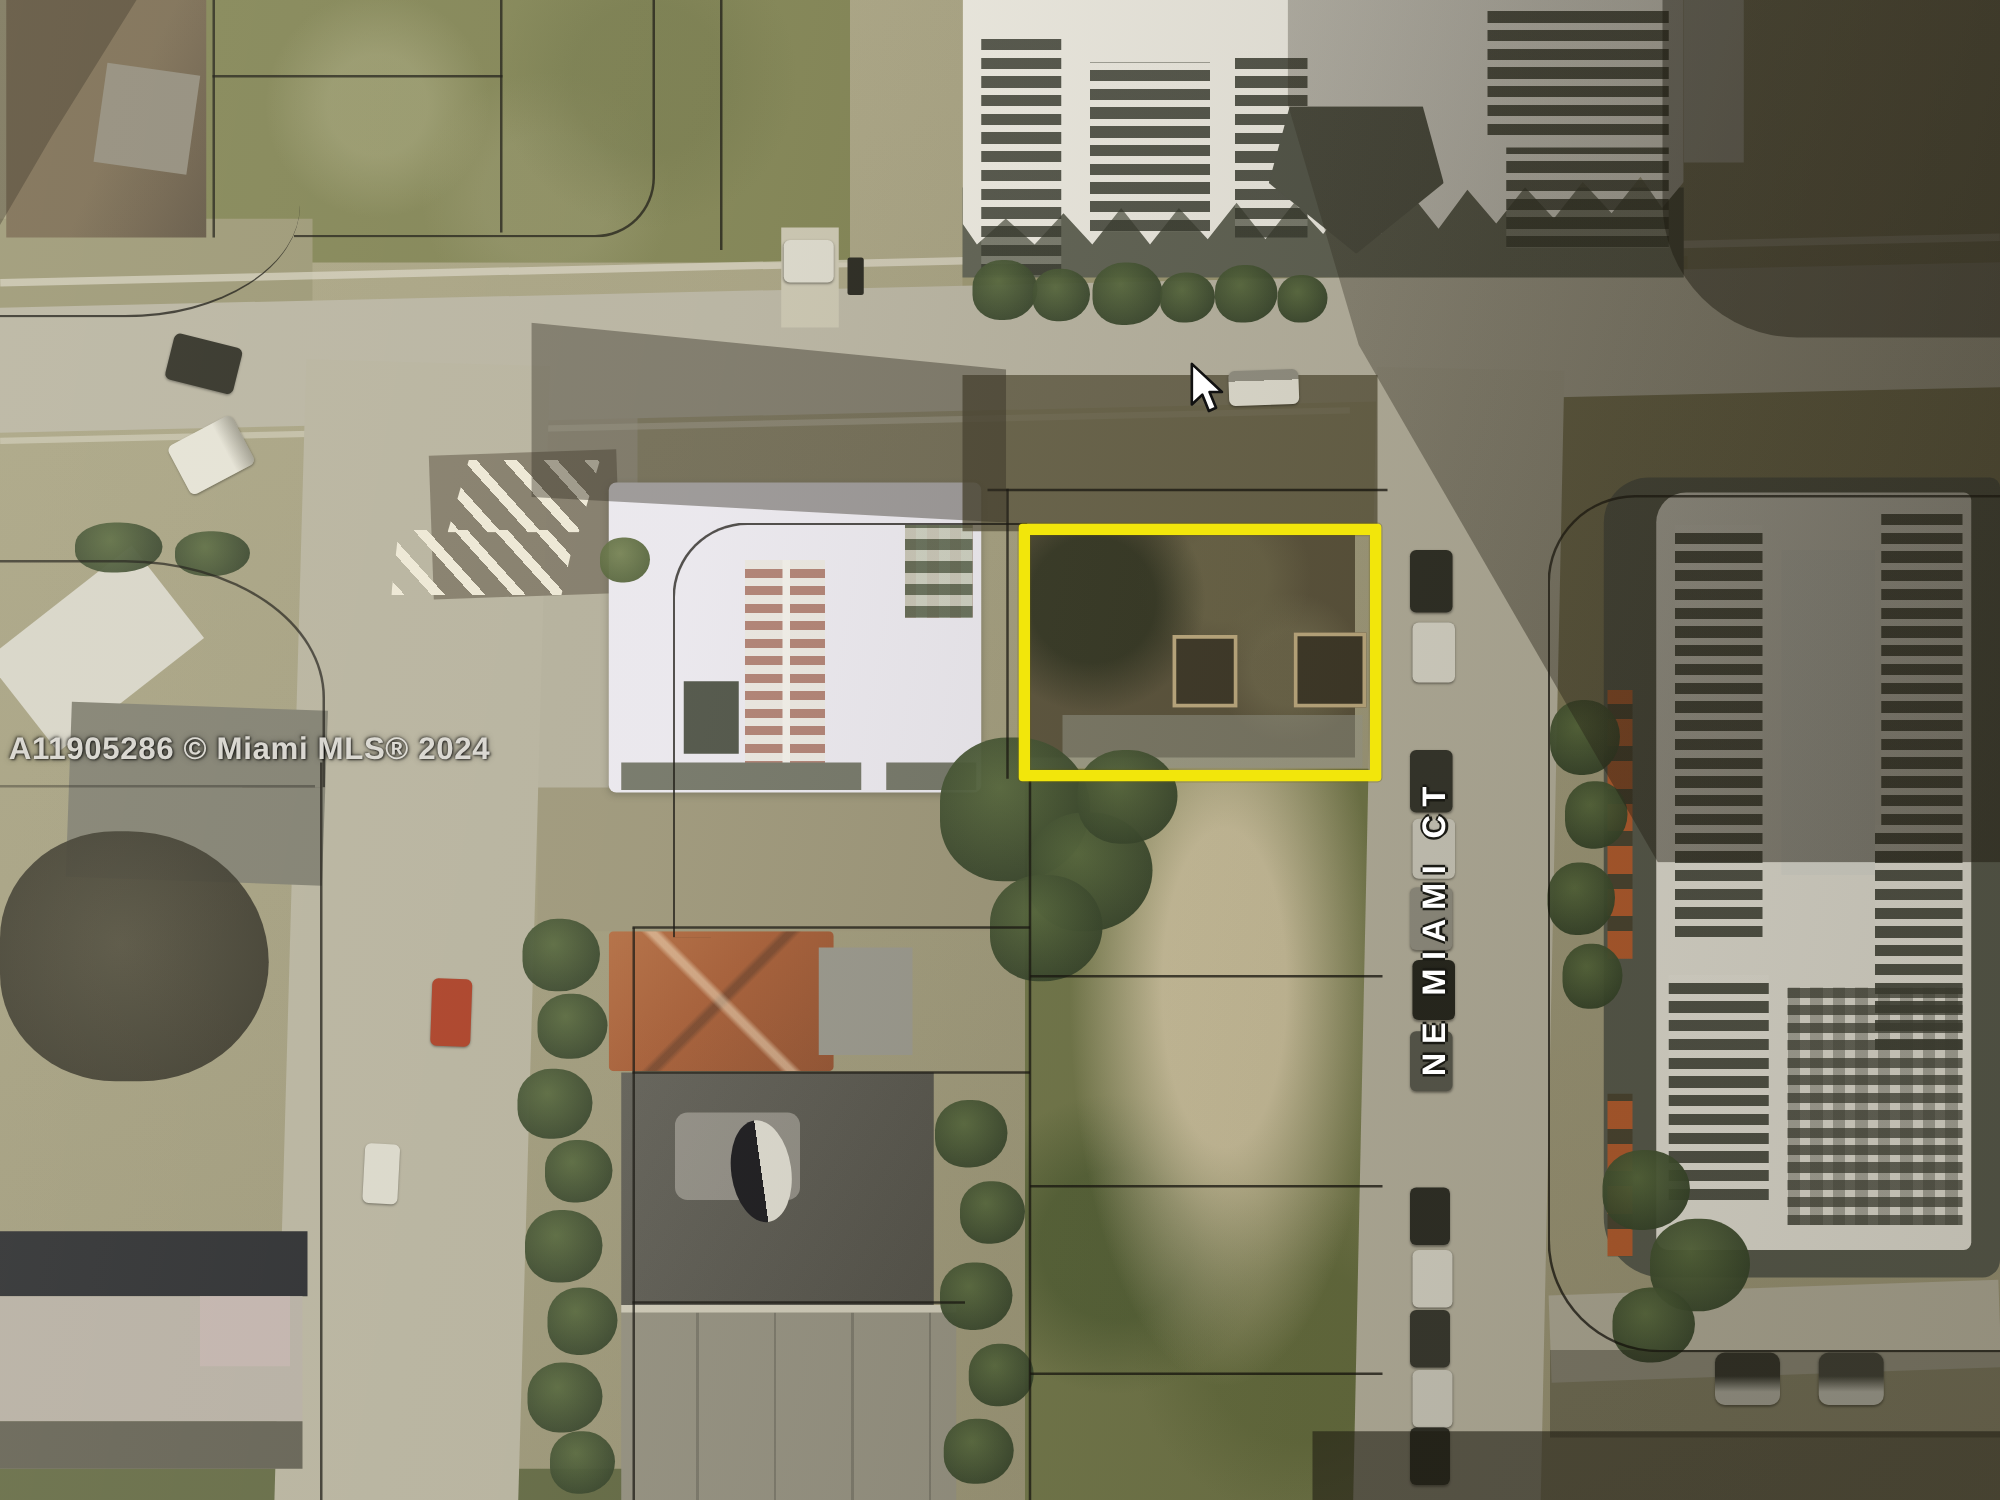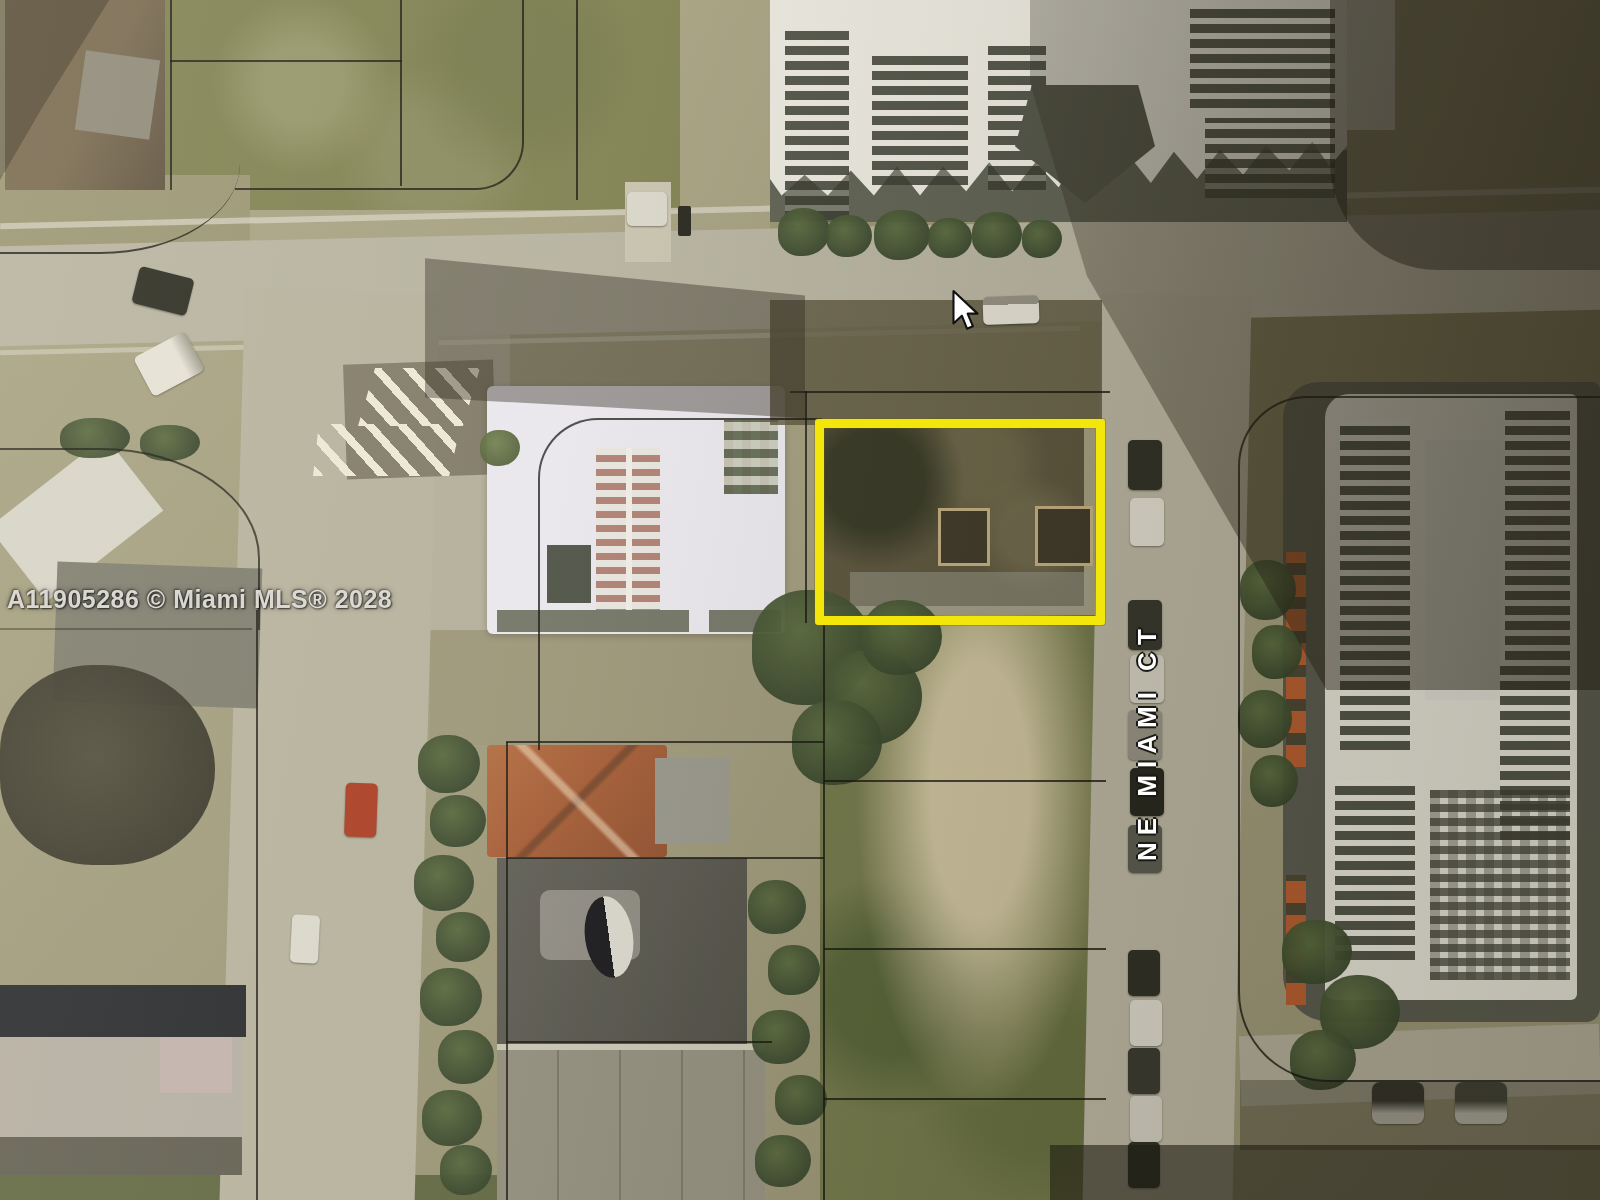--- a/index.html
+++ b/index.html
@@ -188,20 +188,20 @@
 
   <div class="abs" style="left:425px;top:248px;width:380px;height:170px;background:rgba(38,34,25,.42);clip-path:polygon(0 6%,100% 28%,100% 100%,0 88%);z-index:40;"></div>
   <div class="abs" style="left:1030px;top:0;width:570px;height:690px;background:linear-gradient(105deg, rgba(42,38,26,.30), rgba(30,27,18,.55));clip-path:polygon(0 0,100% 0,100% 100%,52% 100%,10% 40%,0 12%);z-index:40;"></div>
   <div class="abs" style="left:1330px;top:0;width:270px;height:270px;background:rgba(25,22,14,.45);border-radius:0 0 0 40%;z-index:40;"></div>
   <div class="abs" style="left:0;top:0;width:140px;height:180px;background:rgba(40,33,22,.40);clip-path:polygon(0 0,78% 0,30% 60%,0 100%);z-index:40;"></div>
   <div class="abs" style="left:1240px;top:1080px;width:360px;height:70px;background:rgba(35,33,25,.35);z-index:40;"></div>
   <div class="abs" style="left:1050px;top:1145px;width:550px;height:55px;background:rgba(28,26,19,.6);z-index:40;"></div>
   <div class="tone"></div>
 
   <div id="highlight"></div>
-  <div id="watermark">A11905286 © Miami MLS® 2028</div>
+  <div id="watermark">A11905286 © Miami MLS® 2024</div>
   <div id="street-label">NE MIAMI CT</div>
 
   <svg id="cursor" width="34" height="44" viewBox="0 0 28 42">
     <polygon points="3,2 3,33 11,25.5 16,38 21.5,35.5 16.5,23.5 26,23.5" fill="#ffffff" stroke="#111111" stroke-width="2" stroke-linejoin="round"></polygon>
   </svg>
 
 </div>
 
 </body></html>

